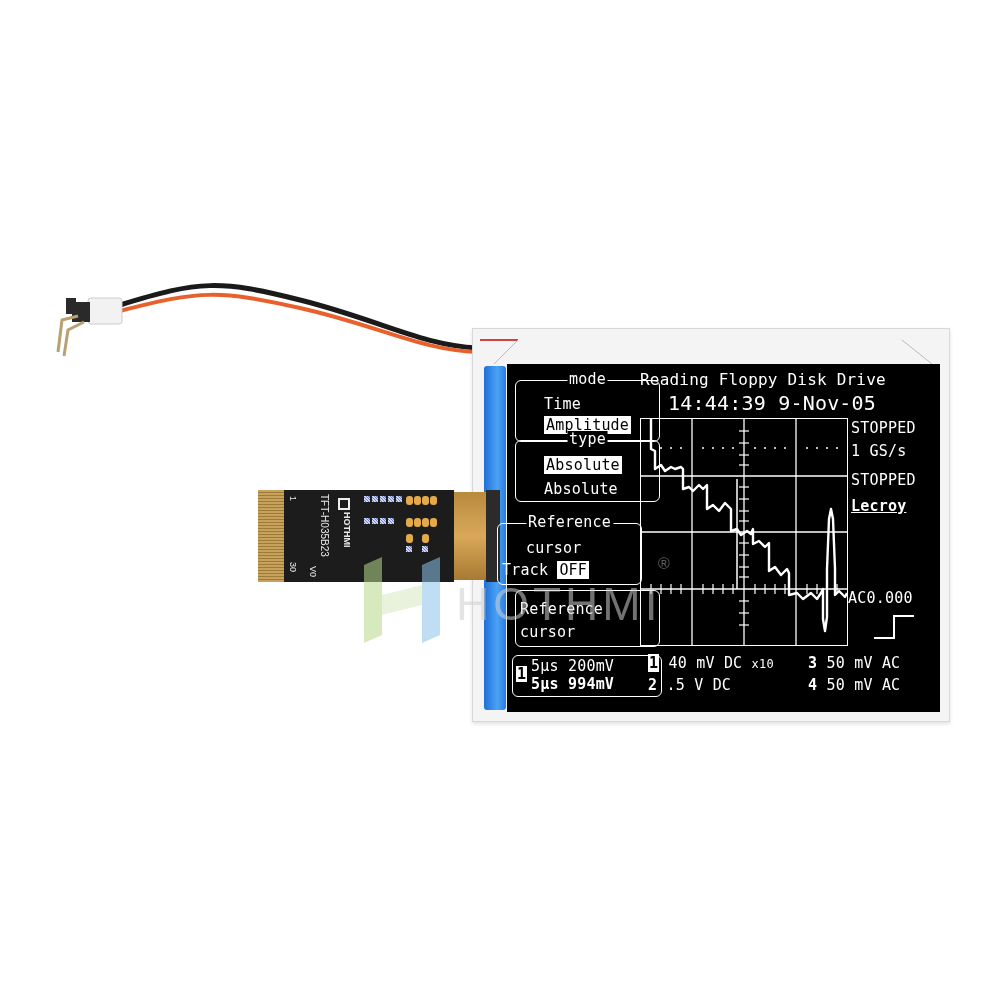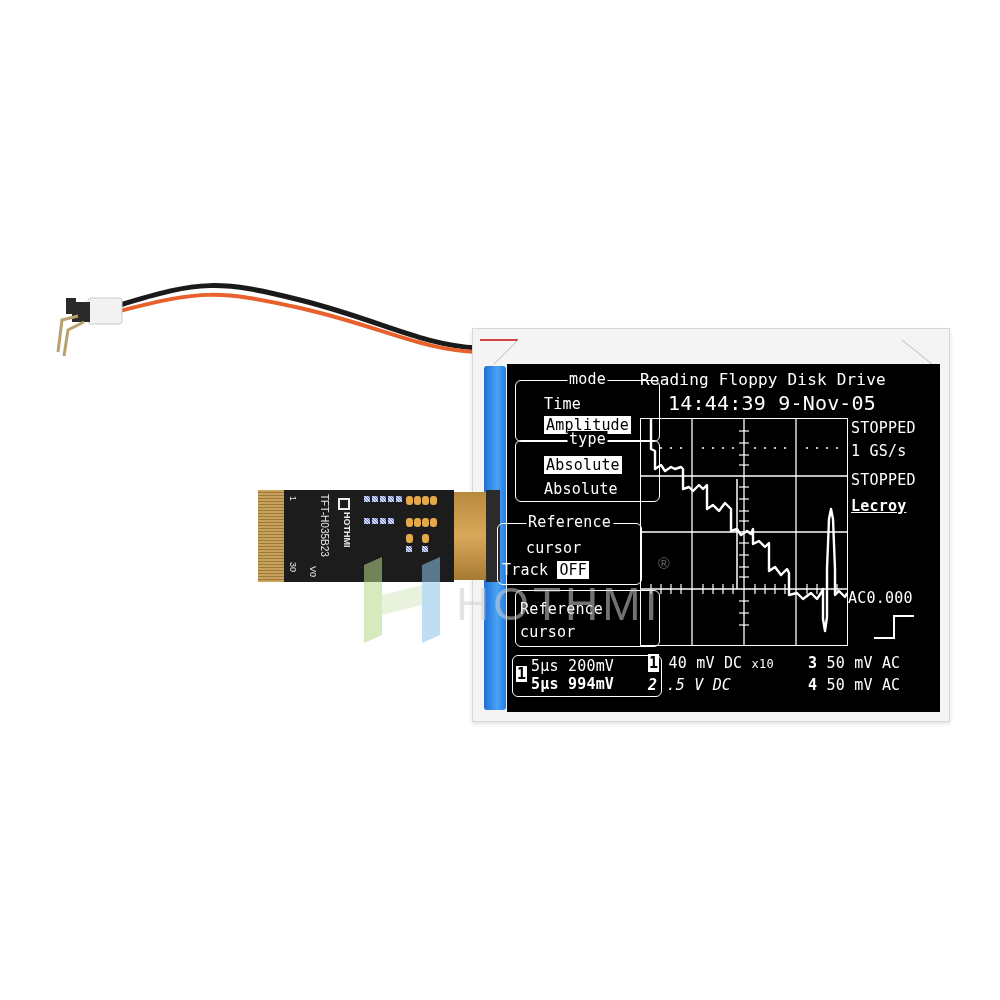--- a/index.html
+++ b/index.html
@@ -206,21 +206,21 @@
   <path d="M2 26 L22 26 L22 4 L42 4" stroke="#fff" stroke-width="2" fill="none"></path>
 </svg>
 
 <div class="abs sc" style="left:648px;top:655px;">
   <span class="inv" style="padding:0 1px;font-weight:bold;">1</span>
   <span>40</span>
   <span>mV</span>
   <span>DC</span>
   <span style="font-size:12px;">x10</span>
 </div>
-<div class="abs sc" style="left:648px;top:677px;font-style:italic;">
+<div class="abs sc" style="left:648px;top:677px;">
   <span style="font-weight:bold;">2</span>
   <span>.5</span>
   <span>V</span>
   <span>DC</span>
 </div>
 <div class="abs sc" style="left:808px;top:655px;">
   <span style="font-weight:bold;">3</span>
   <span>50</span>
   <span>mV</span>
   <span>AC</span>

